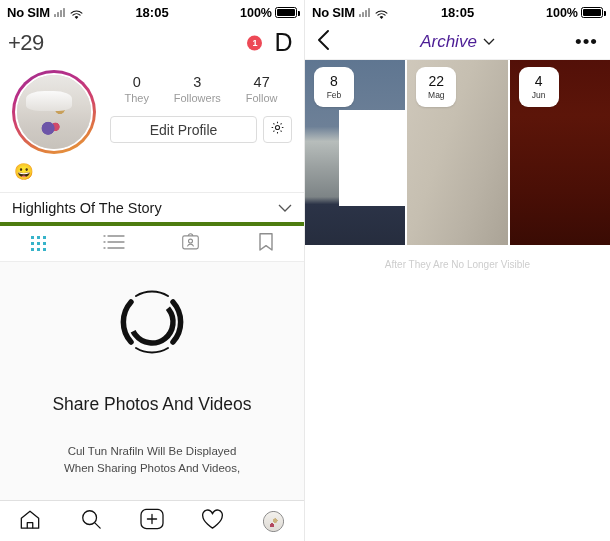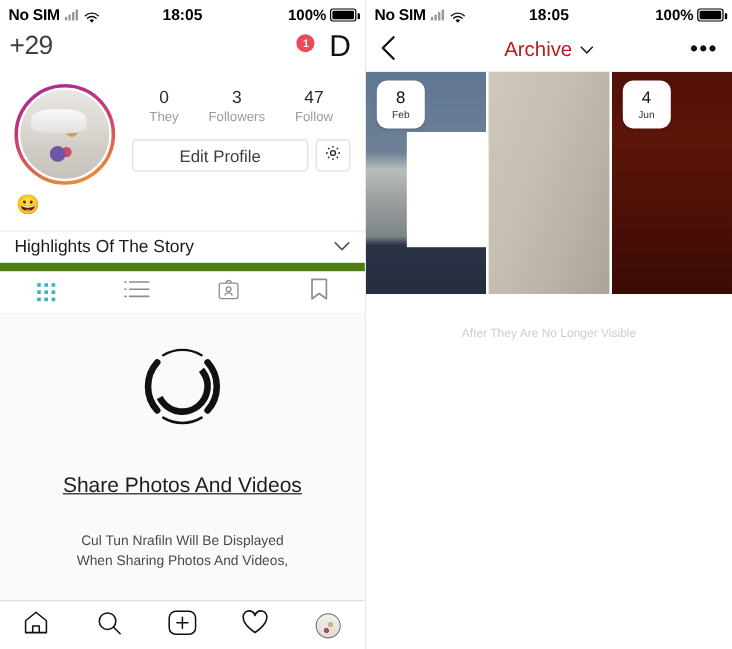--- a/index.html
+++ b/index.html
@@ -28,21 +28,21 @@
   .sb-bars i:nth-child(3){height:7px} .sb-bars i:nth-child(4){height:9px}
   .wifi { position:relative; width:13px; height:10px; margin-left:2px; }
   .sb-time { position:absolute; left:0; right:0; text-align:center; font-size:13px; font-weight:600;}
   .sb-right { margin-left:auto; display:flex; align-items:center; gap:3px; font-size:12.5px; font-weight:600;}
   .battery { width:22px; height:11px; border:1.3px solid #000; border-radius:2.5px; position:relative; padding:1px;}
   .battery::after { content:""; position:absolute; right:-3.5px; top:3px; width:2px; height:5px;
                     background:#000; border-radius:0 1px 1px 0; }
   .battery i { display:block; height:100%; width:100%; background:#000; border-radius:1px;}
 
   
-  .topnav-left { height:35px; display:flex; padding:0 8px; position:relative; }
+  .topnav-left { height:35px; display:flex; align-items:center; padding:0 8px; position:relative; }
   .plus29 { font-size:22px; color:#3f3f3f; letter-spacing:-.5px; }
   .nav-white-field { flex:1; height:22px; background:#fff; margin:0 6px; position:relative; }
   .badge-red { position:absolute; right:6px; top:50%; transform:translateY(-50%);
                width:15px; height:15px; border-radius:50%; background:#ed4956;
                color:#fff; font-size:9px; display:flex; align-items:center; justify-content:center;
                font-weight:600; }
   .letter-d { font-size:25px; color:#111; font-weight:400; padding-right:4px; letter-spacing:-.5px; }
 
   
   .profile-row { display:flex; align-items:flex-start; padding:10px 12px 4px 12px; }
@@ -67,56 +67,56 @@
   .stat-lbl { font-size:11px; color:#9a9a9a; margin-top:1px; }
   .btn-row { display:flex; gap:6px; margin-top:10px; align-items:flex-start; }
   .edit-profile { flex:1; height:27px; border:1px solid #dcdcdc; border-radius:4px;
     background:#fff; display:flex; align-items:center; justify-content:center;
     font-size:14px; color:#3c3c3c; }
   .gear-btn { width:29px; height:27px; border:1px solid #dcdcdc; border-radius:4px; background:#fff;
     display:flex; align-items:center; justify-content:center; }
 
   .bio { padding:6px 14px 12px 14px; font-size:16px; line-height:1; }
 
-  .highlights-bar { border-top:1px solid #ececec; border-bottom:7px solid #4d7c0f;
+  .highlights-bar { border-top:1px solid #ececec; border-bottom:4px solid #4d7c0f;
     height:34px; display:flex; align-items:center; padding:0 12px;
     font-size:14.5px; color:#1a1a1a; }
   .highlights-bar .chev { margin-left:auto; color:#555; }
 
   .tabbar { height:36px; display:flex; border-bottom:1px solid #ededed; }
   .tabbar .tab { flex:1; display:flex; align-items:center; justify-content:center; }
   .grid9 { display:grid; grid-template-columns:repeat(3,3px); grid-template-rows:repeat(3,3px);
            gap:3px; }
   .grid9 i { width:3px; height:3px; background:#37b3c9; display:block; }
 
   
   .empty-wrap { flex:1; display:flex; flex-direction:column; align-items:center;
     justify-content:center; background:#fafafa; padding-bottom:10px; }
   .cam-icon { width:92px; height:92px; position:relative; display:flex;
     align-items:center; justify-content:center; margin-bottom:26px; }
-  .empty-title { font-size:17.5px; color:#1c1c1c; margin-bottom:28px;text-decoration:underline; }
+  .empty-title { font-size:17.5px; color:#1c1c1c; margin-bottom:28px; }
   .empty-sub { font-size:11.5px; color:#4a4a4a; text-align:center; line-height:1.45; }
 
   .bottomnav { height:41px; border-top:1px solid #e0e0e0; display:flex; background:#fff;
     align-items:center; }
   .bottomnav .bn { flex:1; display:flex; align-items:center; justify-content:center; }
   .bn-avatar { width:21px; height:21px; border-radius:50%; border:1.2px solid #777;
     overflow:hidden; position:relative; background:#efece7; }
   .bn-avatar::after{ content:""; position:absolute; inset:0;
     background: radial-gradient(circle at 60% 45%,#cbb37f 0 14%,transparent 15%),
                 radial-gradient(circle at 42% 70%,#b2485f 0 12%,transparent 13%),
                 linear-gradient(180deg,#f3f1ed,#dedad4);}
 
   
   .topnav-right { height:35px; display:flex; align-items:center; padding:0 12px;
     position:relative; border-bottom:1px solid #efefef; }
   .back-arrow { font-size:23px; color:#111; line-height:1; font-weight:300; }
   .arch-title { position:absolute; left:0; right:0; text-align:left;
-    font-size:17px; color:#b91c1c; display:flex; align-items:center;
-    justify-content:center; gap:6px; pointer-events:none;}
+    font-size:17px; color:#4c1d95; display:flex; align-items:center;
+    justify-content:center; gap:6px; pointer-events:none;font-style:italic;}
   .arch-title .chev2 { font-size:12px; color:#222; }
   .dots { margin-left:auto; font-size:19px; color:#111; letter-spacing:1px; line-height:.6;}
 
   .archive-grid { display:flex; height:185px; width:100%; }
   .arch-card { flex:1; position:relative; overflow:hidden; border-right:2px solid #fff; }
   .arch-card:last-child { border-right:none; }
   .date-chip { position:absolute; top:7px; left:9px; background:#fff; border-radius:9px;
     width:40px; height:40px; display:flex; flex-direction:column; align-items:center;
     justify-content:center; box-shadow:0 1px 2px rgba(0,0,0,.12); }
   .date-day { font-size:14px; color:#111; line-height:1; font-weight:500; }
@@ -124,21 +124,21 @@
   .white-overlay { position:absolute; left:34px; top:50px; width:72px; height:96px; background:#fff; }
   .img-a { position:absolute; inset:0;
     background:linear-gradient(180deg,#5f7691 0%,#6d8097 36%,#b7bdbb 44%,#9aa0a0 58%,#7d8486 74%,#2b3347 78%,#262d3e 100%); }
   .img-b { position:absolute; inset:0;
     background:linear-gradient(110deg,#cfc8bb 0%,#c6bfb1 40%,#b9b2a5 70%,#aaa396 100%); }
   .img-c { position:absolute; inset:0;
     background:linear-gradient(180deg,#531008 0%,#5c1509 30%,#4a0f06 70%,#3a0b04 100%); }
 
   .arch-note { padding:10px 14px 0 14px; text-align:center; }
   .arch-note-1 { font-size:12.5px; color:#c9c9c9; line-height:1.3; }
-  .arch-note-2 { font-size:10px; color:#cdcdcd; margin-top:17px; line-height:1.3; }
+  .arch-note-2 { font-size:10px; color:#cdcdcd; margin-top:3px; line-height:1.3; }
   .right-filler { flex:1; background:#fff; }
 </style>
 </head>
 <body>
 
 <div class="screens">
 
   <div class="phone-left">
 
     <div class="statusbar">
@@ -365,20 +365,24 @@
       <div class="arch-card">
         <div class="img-a"></div>
         <div class="white-overlay"></div>
         <div class="date-chip">
           <span class="date-day">8</span>
           <span class="date-mon">Feb</span>
         </div>
       </div>
       <div class="arch-card">
         <div class="img-b"></div>
+        <div class="date-chip">
+          <span class="date-day">22</span>
+          <span class="date-mon">Mag</span>
+        </div>
       </div>
       <div class="arch-card">
         <div class="img-c"></div>
         <div class="date-chip">
           <span class="date-day">4</span>
           <span class="date-mon">Jun</span>
         </div>
       </div>
     </div>
 

